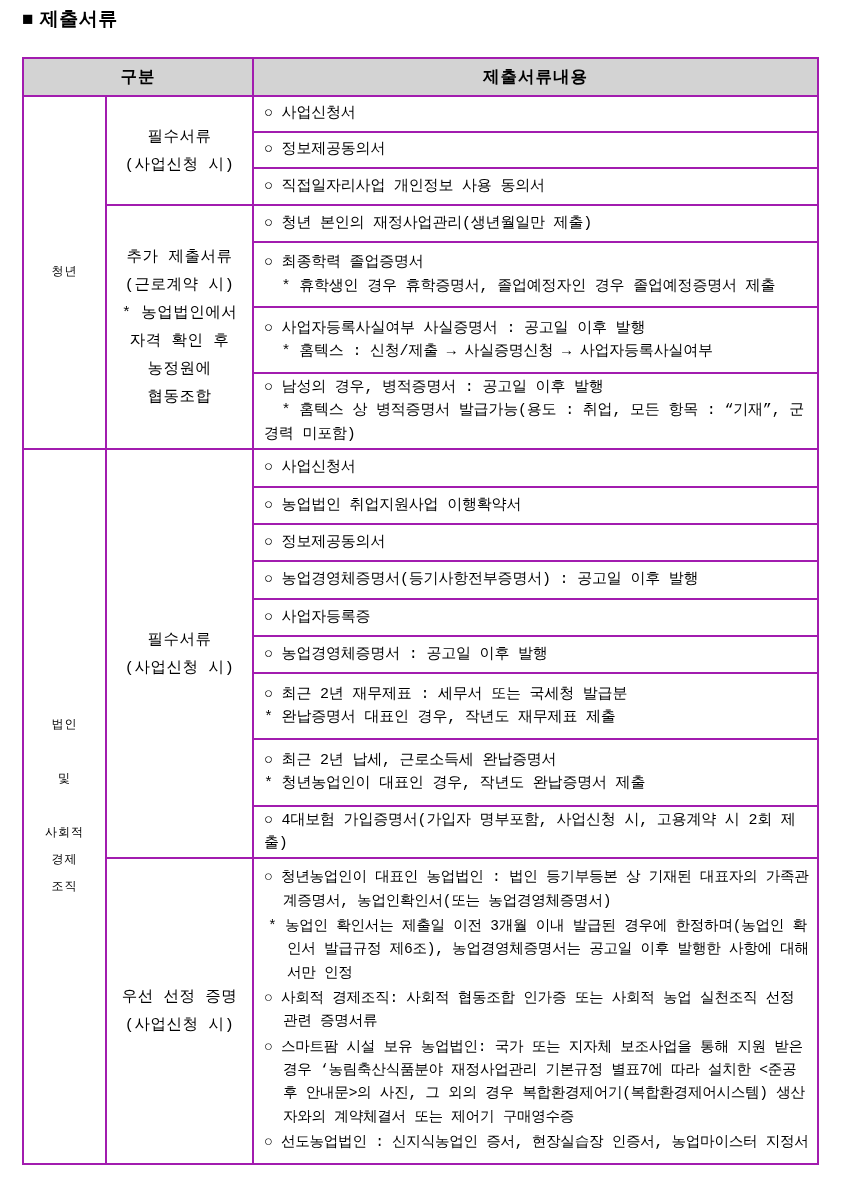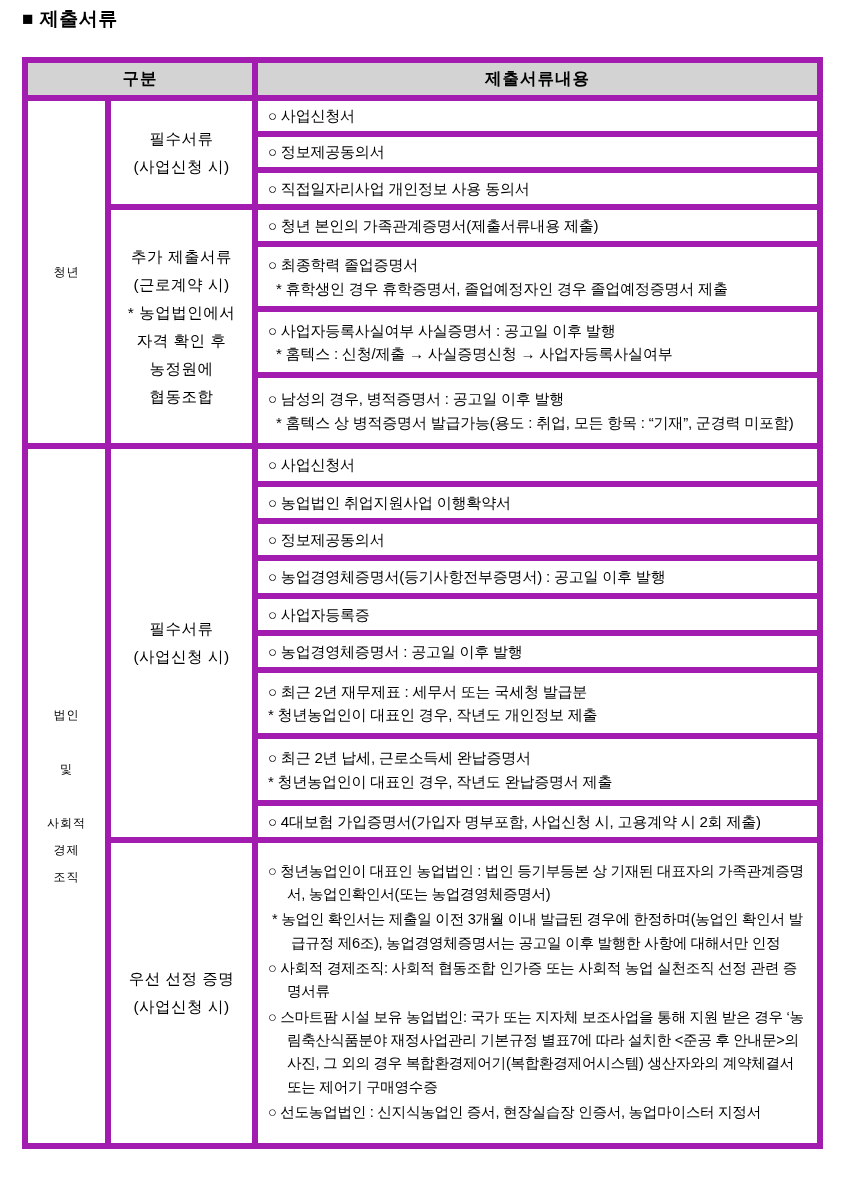--- a/index.html
+++ b/index.html
@@ -29,23 +29,24 @@
     position: absolute;
     left: 22px;
     top: 57px;
     width: 795px;
     border-collapse: collapse;
     table-layout: fixed;
     border: 2px solid #000000;
   }
   table.submission th,
   table.submission td {
-    border: 6px solid #a21caf;
+    border: 2px solid #a21caf;
     vertical-align: middle;
     overflow: hidden;
+    font-family: Liberation Mono, monospace;
   }
   th.hdr {
     background: #d3d3d3;
     font-size: 16.5px;
     font-weight: bold;
     text-align: center;
     letter-spacing: 1px;
   }
   td.cat {
     text-align: center;
@@ -119,21 +120,21 @@
       <tr style="height:37px">
         <td class="doc">○ 직접일자리사업 개인정보 사용 동의서</td>
       </tr>
       <tr style="height:37px">
         <td class="grp" rowspan="4">추가 제출서류
 (근로계약 시)
 * 농업법인에서
 자격 확인 후
 농정원에
 협동조합</td>
-        <td class="doc">○ 청년 본인의 가족관계증명서(제출서류내용 제출)</td>
+        <td class="doc">○ 청년 본인의 재정사업관리(생년월일만 제출)</td>
       </tr>
       <tr style="height:65px">
         <td class="doc">○ 최종학력 졸업증명서
   * 휴학생인 경우 휴학증명서, 졸업예정자인 경우 졸업예정증명서 제출</td>
       </tr>
       <tr style="height:66px">
         <td class="doc">○ 사업자등록사실여부 사실증명서 : 공고일 이후 발행
   * 홈텍스 : 신청/제출 → 사실증명신청 → 사업자등록사실여부</td>
       </tr>
       <tr style="height:71px">
@@ -163,21 +164,21 @@
         <td class="doc">○ 농업경영체증명서(등기사항전부증명서) : 공고일 이후 발행</td>
       </tr>
       <tr style="height:37px">
         <td class="doc">○ 사업자등록증</td>
       </tr>
       <tr style="height:37px">
         <td class="doc">○ 농업경영체증명서 : 공고일 이후 발행</td>
       </tr>
       <tr style="height:66px">
         <td class="doc">○ 최근 2년 재무제표 : 세무서 또는 국세청 발급분
-* 청년농업인이 대표인 경우, 작년도 개인정보 제출</td>
+* 완납증명서 대표인 경우, 작년도 재무제표 제출</td>
       </tr>
       <tr style="height:67px">
         <td class="doc">○ 최근 2년 납세, 근로소득세 완납증명서
 * 청년농업인이 대표인 경우, 작년도 완납증명서 제출</td>
       </tr>
       <tr style="height:37px">
         <td class="doc">○ 4대보험 가입증명서(가입자 명부포함, 사업신청 시, 고용계약 시 2회 제출)</td>
       </tr>
       <tr style="height:306px">
         <td class="grp">우선 선정 증명

